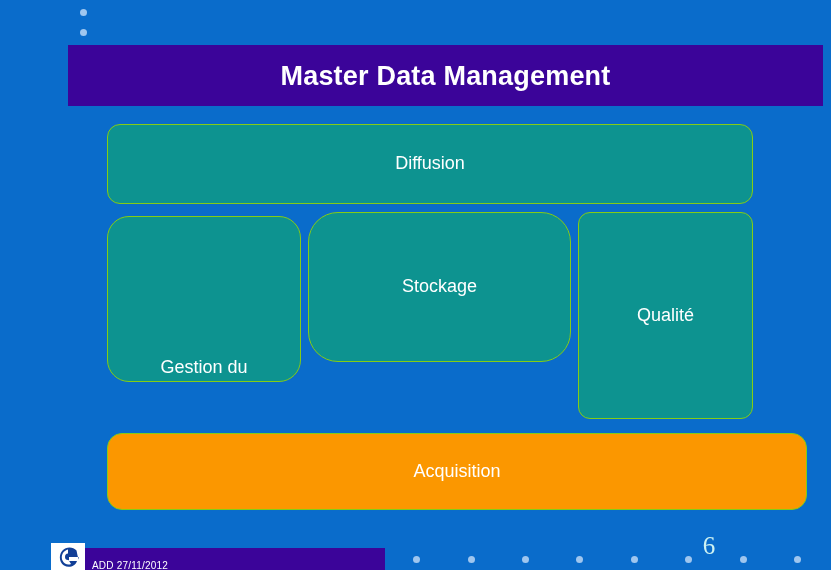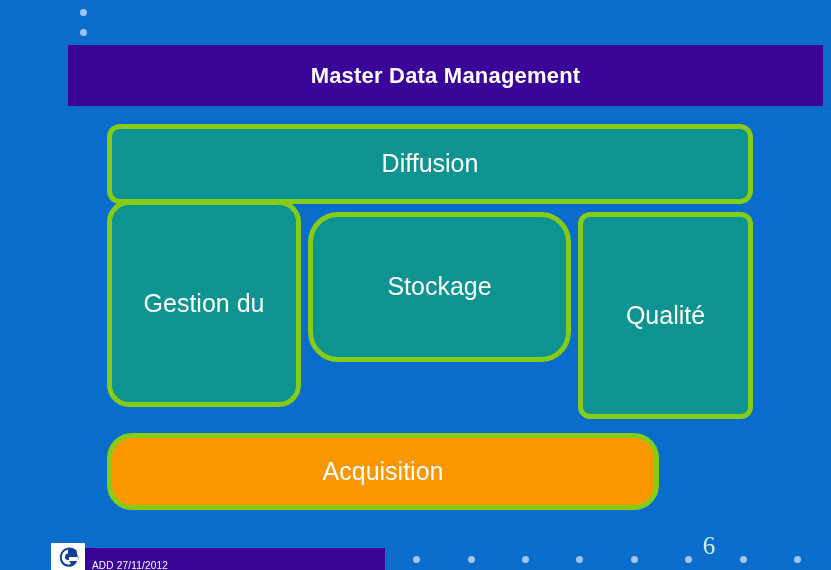--- a/index.html
+++ b/index.html
@@ -36,66 +36,67 @@
     background: #3b0499;
   }
   #title-text {
     position: absolute;
     left: 0;
     right: 0;
     top: 50%;
     transform: translateY(-50%);
     text-align: center;
     color: #ffffff;
-    font-size: 22px;
+    font-size: 27px;
     font-weight: bold;
     letter-spacing: 0.2px;
     white-space: nowrap;
   }
 
   
   .box {
     position: absolute;
     box-sizing: border-box;
-    border: 5px solid #84cc16;
+    border: 1px solid #84cc16;
     display: flex;
     align-items: center;
     justify-content: center;
     text-align: center;
     color: #ffffff;
-    font-size: 25px;
+    font-size: 18px;
     line-height: 1.42;
   }
   .box.teal   { background: #0d9390; }
   .box.orange { background: #fb9700; }
 
   #box-diffusion {
     left: 107px; top: 124px;
     width: 646px; height: 80px;
     border-radius: 13px;
   }
   #box-lifecycle {
-    left: 107px; top: 200px;
-    width: 194px; height: 207px;
+    left: 107px; top: 216px;
+    width: 194px; height: 166px;
     border-radius: 22px;
+    align-items: flex-end;
   }
   #box-storage {
     left: 308px; top: 212px;
     width: 263px; height: 150px;
     border-radius: 30px;
   }
   #box-quality {
     left: 578px; top: 212px;
     width: 175px; height: 207px;
     border-radius: 12px;
   }
   #box-acquisition {
     left: 107px; top: 433px;
-    width: 552px; height: 77px;
-    border-radius: 25px;
+    width: 700px; height: 77px;
+    border-radius: 15px;
   }
 
   
   #footer-band {
     position: absolute;
     left: 51px;
     top: 548px;
     width: 334px;
     height: 22px;
     background: #3b0499;

